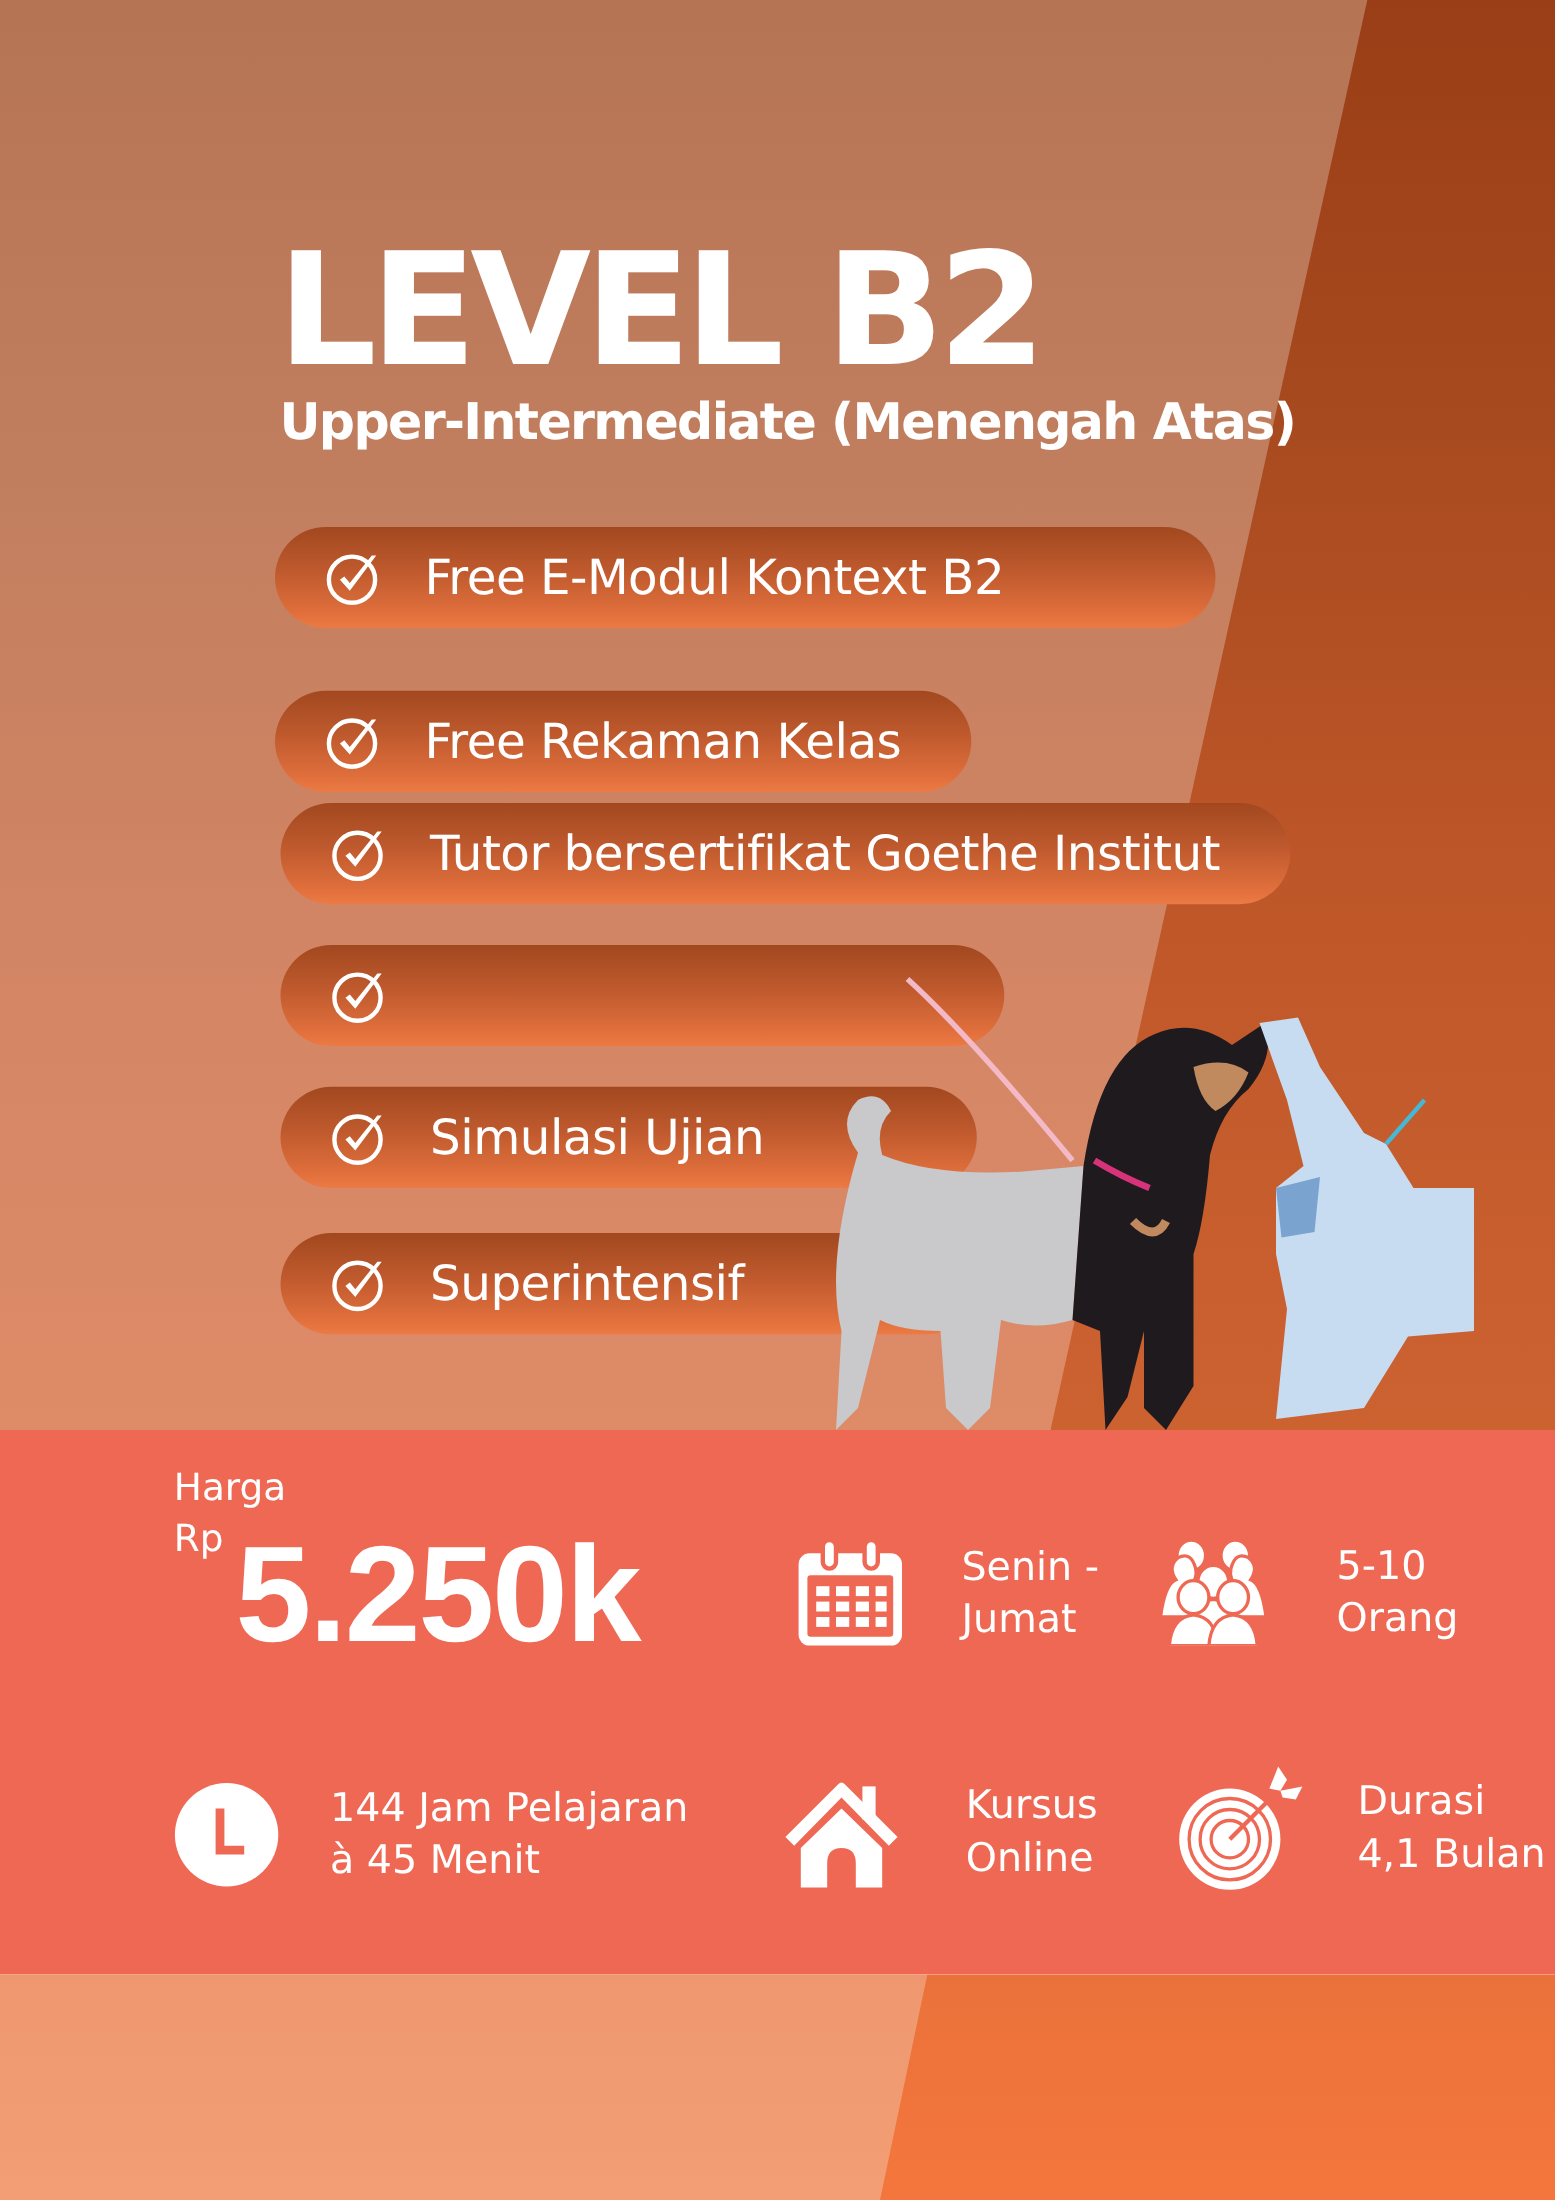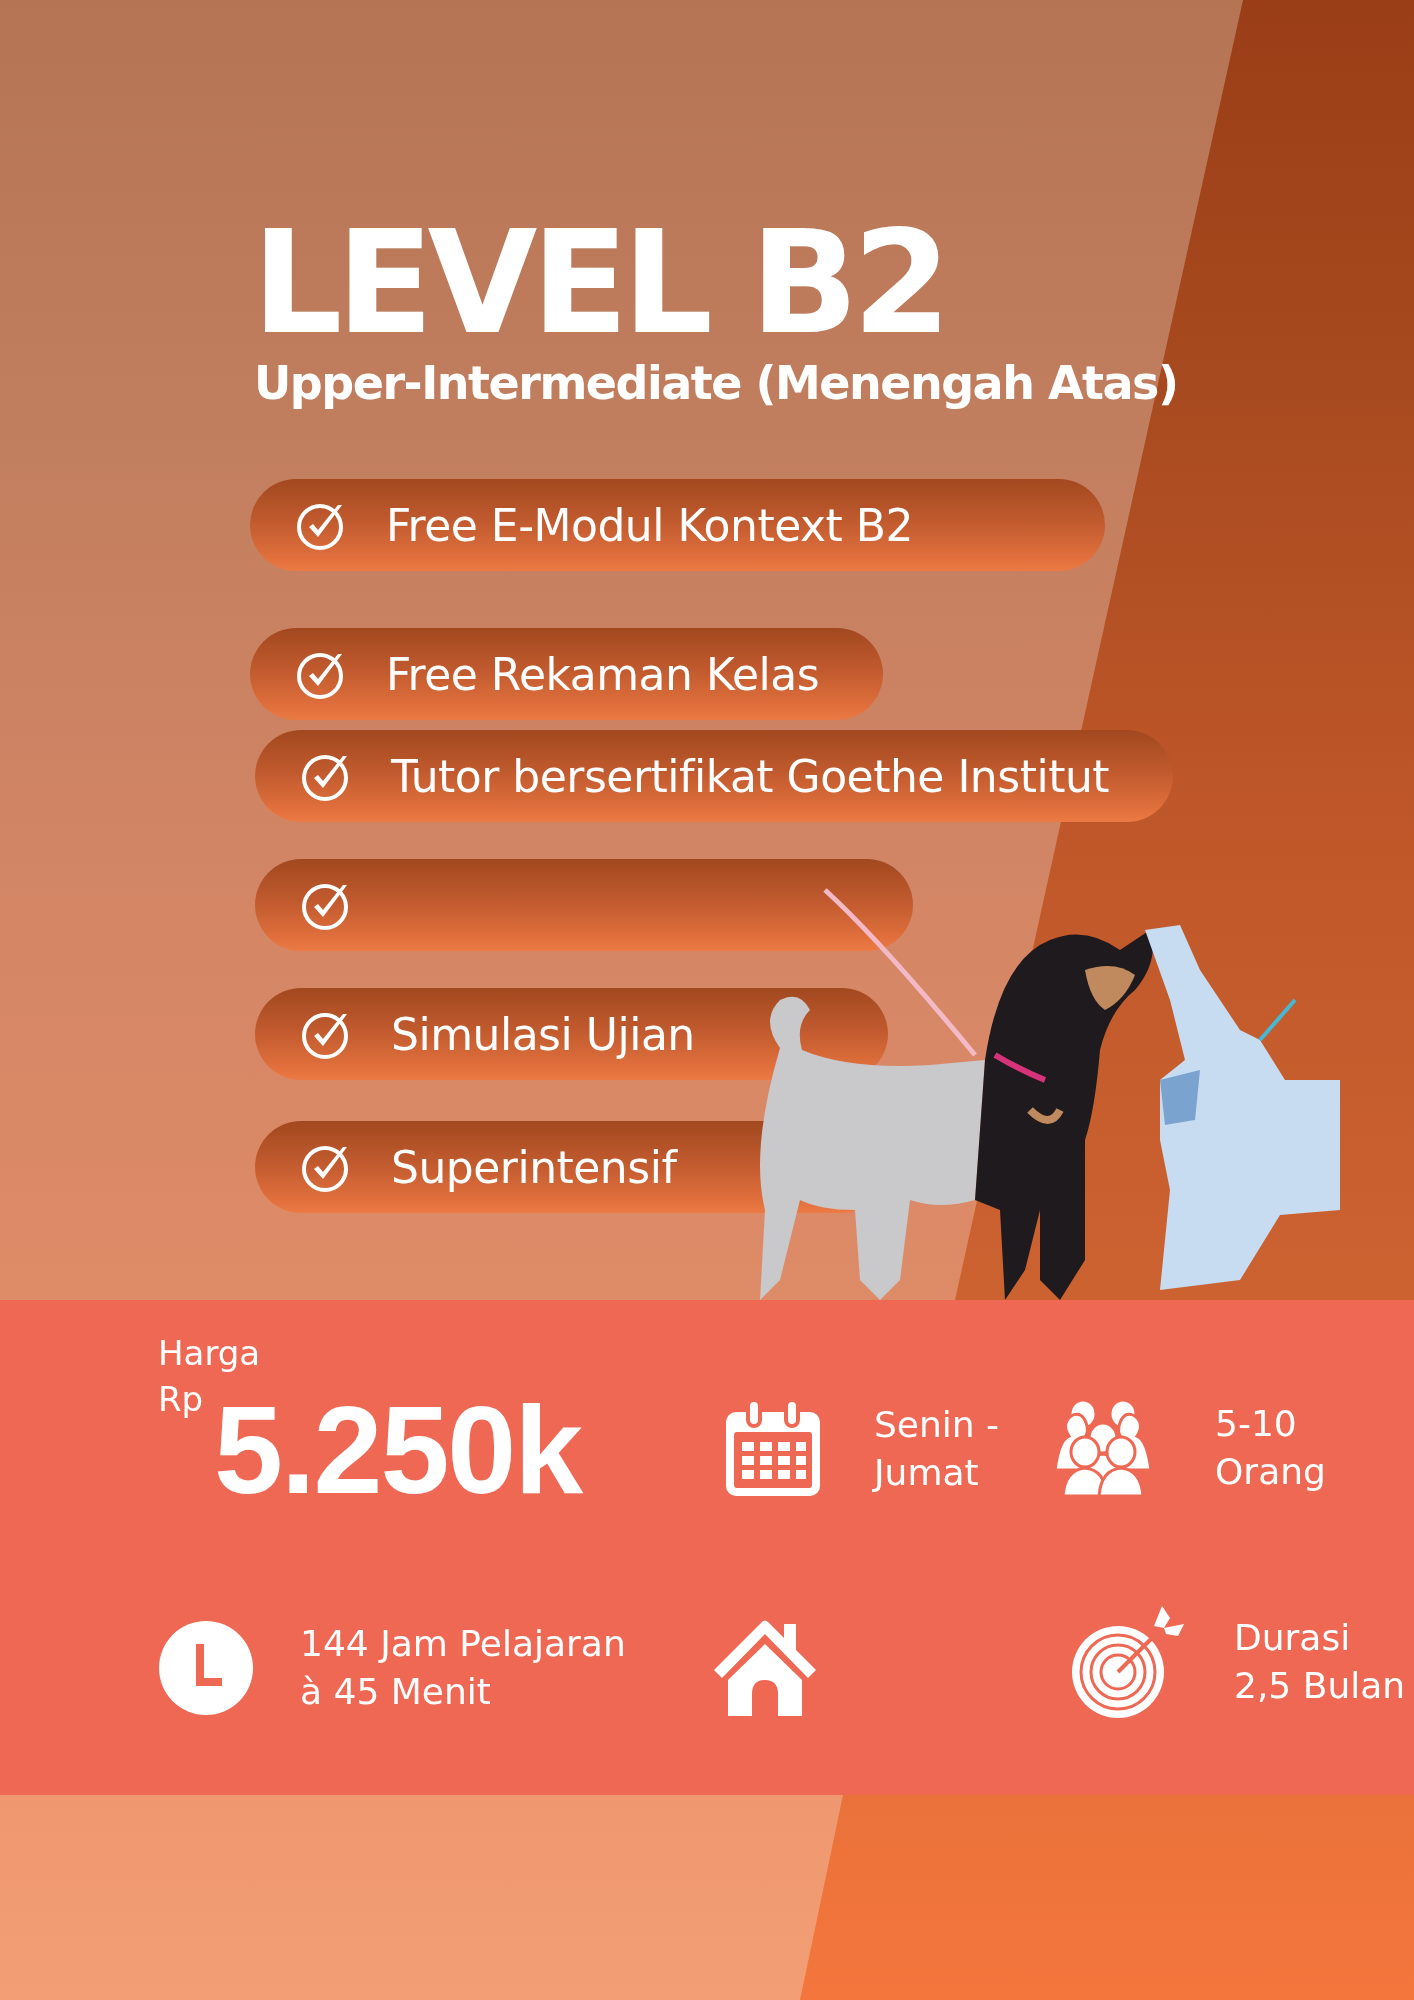--- a/index.html
+++ b/index.html
@@ -177,30 +177,32 @@
   <div class="w txt" style="margin-left:10px;">144 Jam Pelajaran
 à 45 Menit</div>
 </div>
 
 <div class="info" style="left:710px; top:1614px;">
   <svg class="icon-svg" width="110" height="104" viewBox="0 0 110 104">
     <path d="M4 56 L 52 8 Q 55 5 58 8 L 106 56 L 98 64 L 55 20 L 12 64 Z" fill="#fff"></path>
     <rect x="74" y="10" width="12" height="30" fill="#fff"></rect>
     <path d="M18 66 L 55 30 L 92 66 L 92 102 L 68 102 L 68 80 Q 68 66 55 66 Q 42 66 42 80 L 42 102 L 18 102 Z" fill="#fff"></path>
   </svg>
+  <div class="w txt" style="margin-left:22px;">Kursus
+Online</div>
 </div>
 
 <div class="info" style="left:1070px; top:1604px;">
   <svg class="icon-svg" width="116" height="116" viewBox="0 0 116 116">
     <circle cx="48" cy="68" r="46" fill="#fff"></circle>
     <circle cx="48" cy="68" r="37" fill="none" stroke="#ee6854" stroke-width="3"></circle>
     <circle cx="48" cy="68" r="27" fill="none" stroke="#ee6854" stroke-width="3"></circle>
     <circle cx="48" cy="68" r="17" fill="none" stroke="#ee6854" stroke-width="3"></circle>
     <line x1="48" y1="68" x2="92" y2="24" stroke="#ee6854" stroke-width="4"></line>
     <path d="M84 22 L 92 2 L 100 14 L 94 24 Z" fill="#fff"></path>
     <path d="M94 24 L 114 20 L 108 32 L 96 30 Z" fill="#fff"></path>
   </svg>
   <div class="w txt" style="margin-left:12px;">Durasi
-2,5 Bulan</div>
+4,1 Bulan</div>
 </div>
 
 <div class="bg-bottom"></div>
 <div class="bg-bottom-right"></div>
 
 </body></html>

